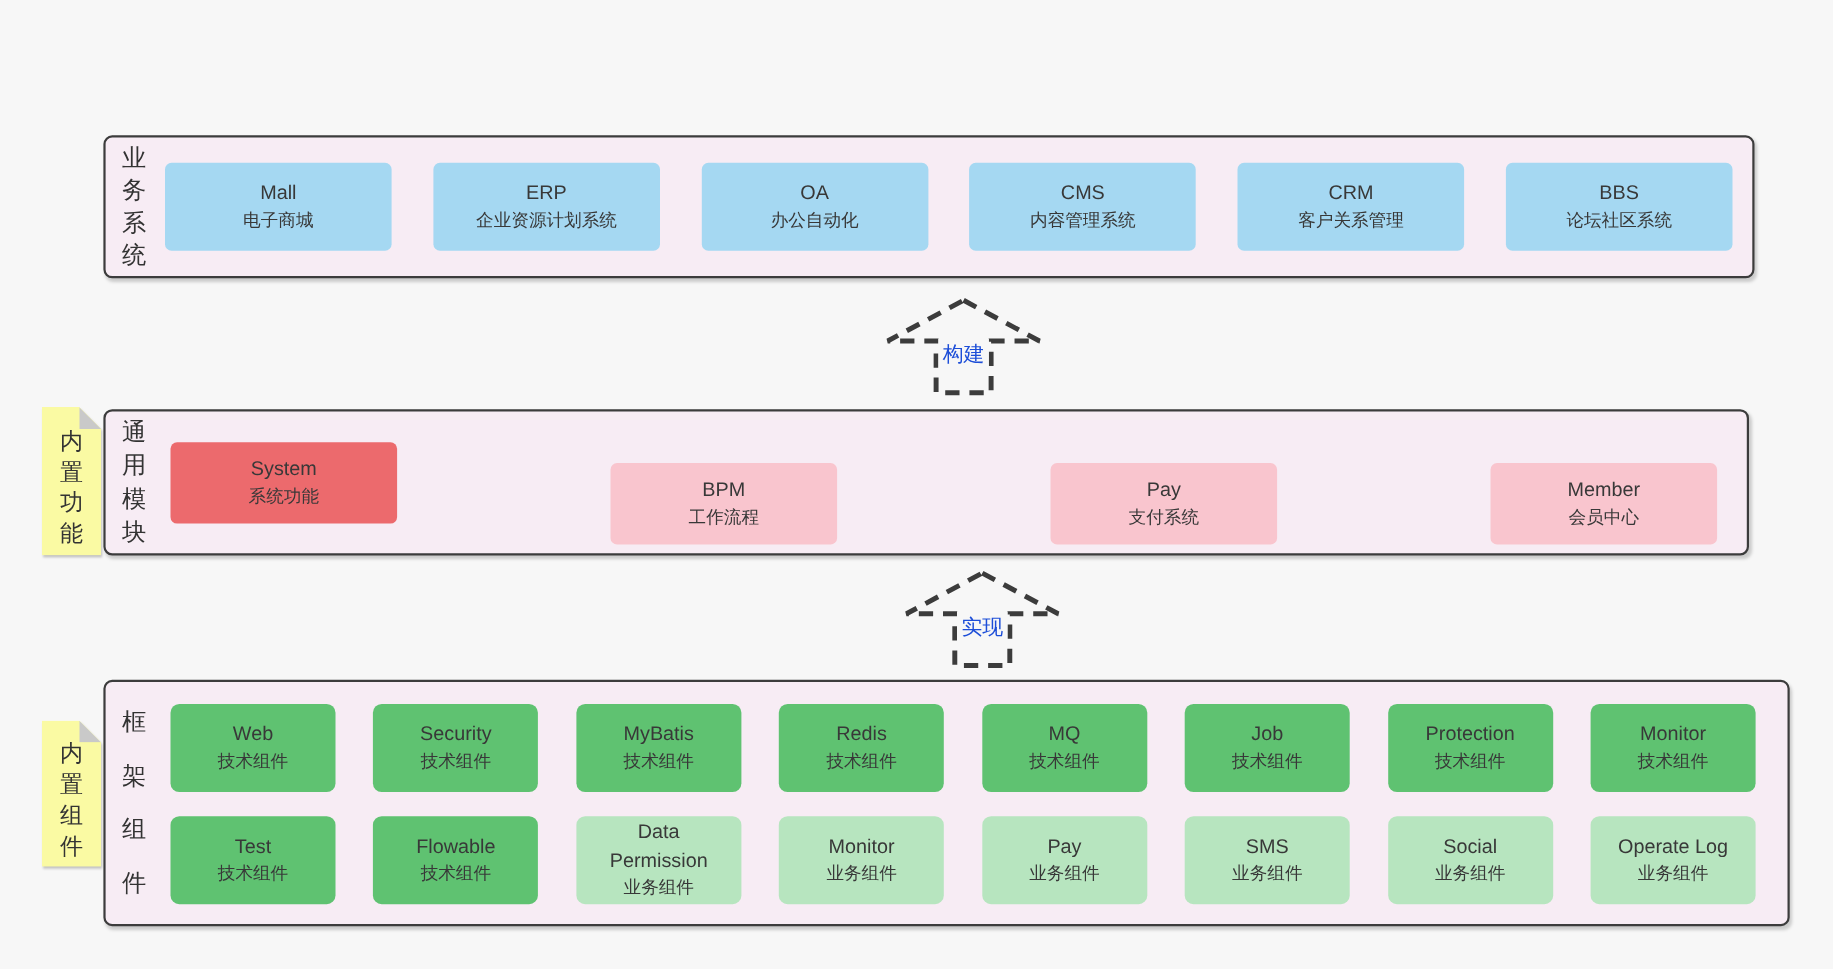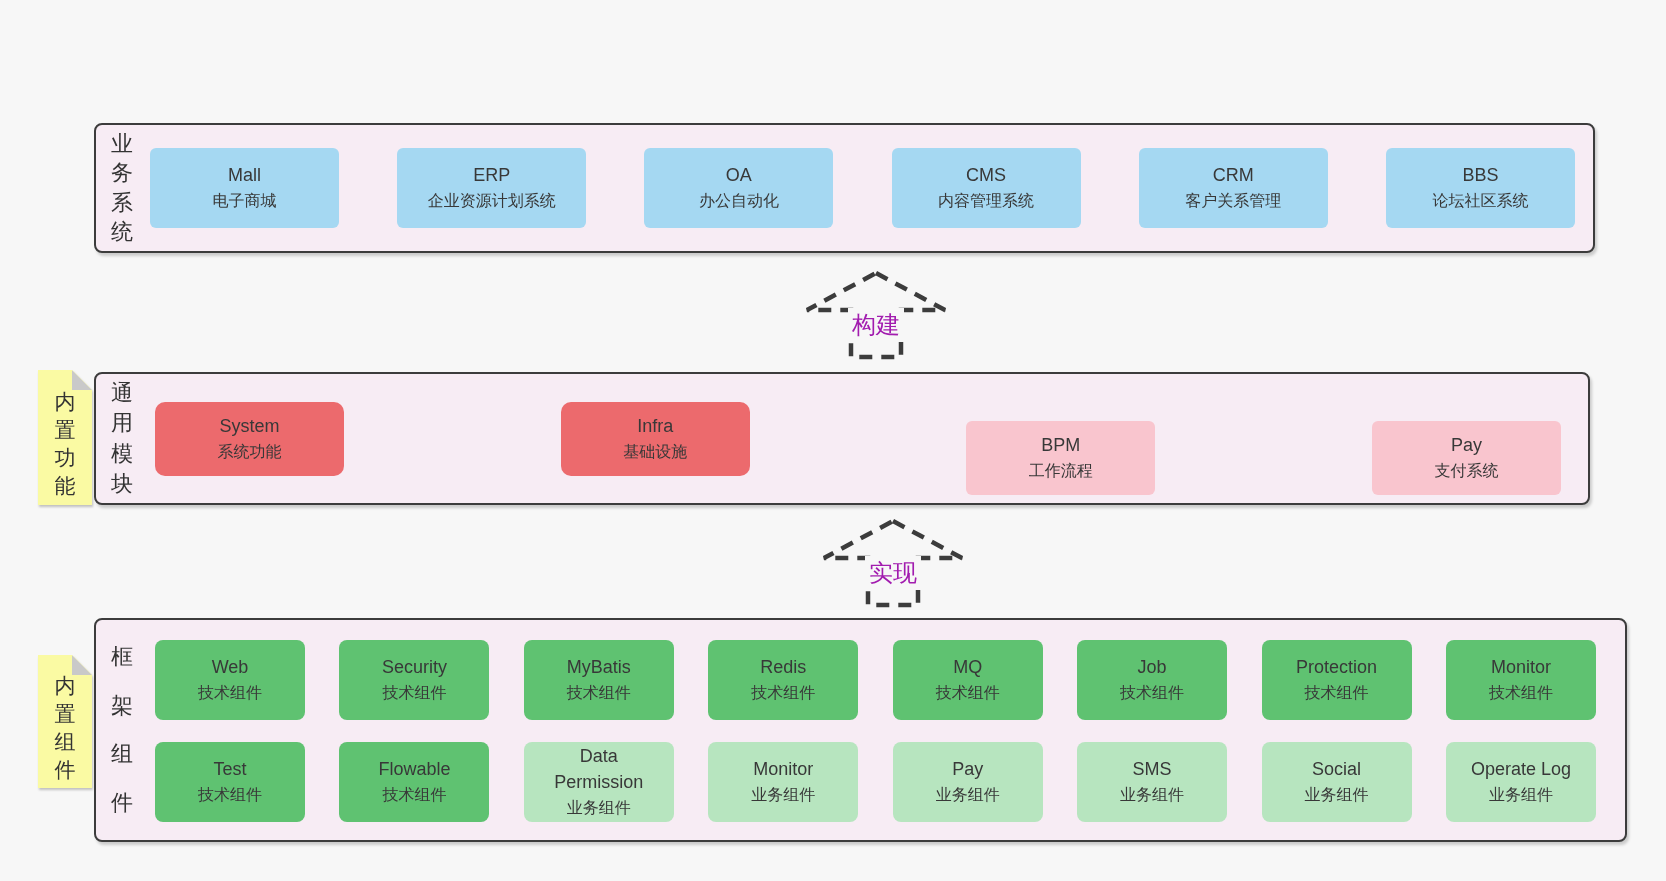--- a/index.html
+++ b/index.html
@@ -42,48 +42,48 @@
   #band2 .boxes { left: 59px; right: 27px; }
 
   #band3 .rows {
     position: absolute; left: 59px; right: 29px; top: 20px; bottom: 18px;
     display: flex; flex-direction: column; justify-content: space-between;
   }
   #band3 .boxes { position: static; display: flex; justify-content: space-between; }
 
   
   .box {
-    width: 189px; height: 80px;
+    width: 206px; height: 80px;
     border-radius: 6px;
     display: flex; flex-direction: column;
     justify-content: center; align-items: center;
     text-align: center;
     line-height: 26px;
   }
   #band2 .box { height: 74px; }
   #band3 .box { width: 150px; height: 80px; border-radius: 8px; }
 
   .box-name { font-size: 18px; white-space: pre-line; }
   .box-desc { font-size: 16px; }
 
   .blue       { background: #a5d8f2; }
-  .red        { background: #ec6a6d; border-radius: 10px; }
+  .red        { background: #ec6a6d; }
   .pink       { background: #f9c5ce; margin-top: 38px; }
   .green      { background: #5fc271; }
   .lightgreen { background: #b7e5bf; }
 
   
   .arrow { position: absolute; width: 144px; height: 90px; }
   #arrow1 { left: 804px; top: 270px; }
   #arrow2 { left: 821px; top: 518px; text-decoration: underline; }
   .arrow svg { display: block; width: 144px; height: 90px; }
   .arrow-label {
     position: absolute; left: 50%; top: 38px; transform: translateX(-50%);
     background: #f7f7f7;
-    font-size: 24px; color: #a21caf;
+    font-size: 19px; color: #1d4ed8;
     padding: 1px 4px; white-space: nowrap;
   }
 
   
   .sticky {
     position: absolute; width: 54px;
     background: #fafaa3;
     clip-path: polygon(0 0, calc(100% - 20px) 0, 100% 20px, 100% 100%, 0 100%);
   }
   .sticky-wrap { position: absolute; filter: drop-shadow(1px 2px 1px rgba(0,0,0,0.22)); }
@@ -168,31 +168,31 @@
         <span class="vchar">通</span>
         <span class="vchar">用</span>
         <span class="vchar">模</span>
         <span class="vchar">块</span>
       </div>
     <div class="boxes">
         <div class="box red">
         <div class="box-name">System</div>
         <div class="box-desc">系统功能</div>
       </div>
-        <div class="box red">
-        <div class="box-name">Infra</div>
-        <div class="box-desc">基础设施</div>
-      </div>
         <div class="box pink">
         <div class="box-name">BPM</div>
         <div class="box-desc">工作流程</div>
       </div>
         <div class="box pink">
         <div class="box-name">Pay</div>
         <div class="box-desc">支付系统</div>
+      </div>
+        <div class="box pink">
+        <div class="box-name">Member</div>
+        <div class="box-desc">会员中心</div>
       </div>
       </div>
   </section>
 
   <div class="arrow" id="arrow2">
     <svg viewBox="0 0 144 90">
       <path d="M72 3 L141 40 L97 40 L97 87 L47 87 L47 40 L3 40 Z" fill="#f7f7f7" stroke="#3c3c3c" stroke-width="4.5" stroke-dasharray="13 9"></path>
     </svg>
     <div class="arrow-label">实现</div>
   </div>

